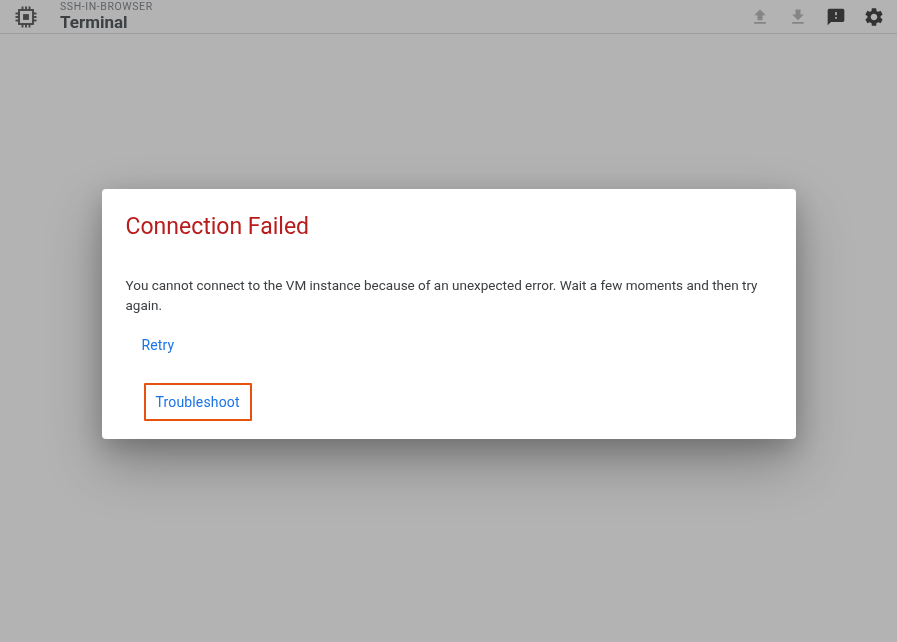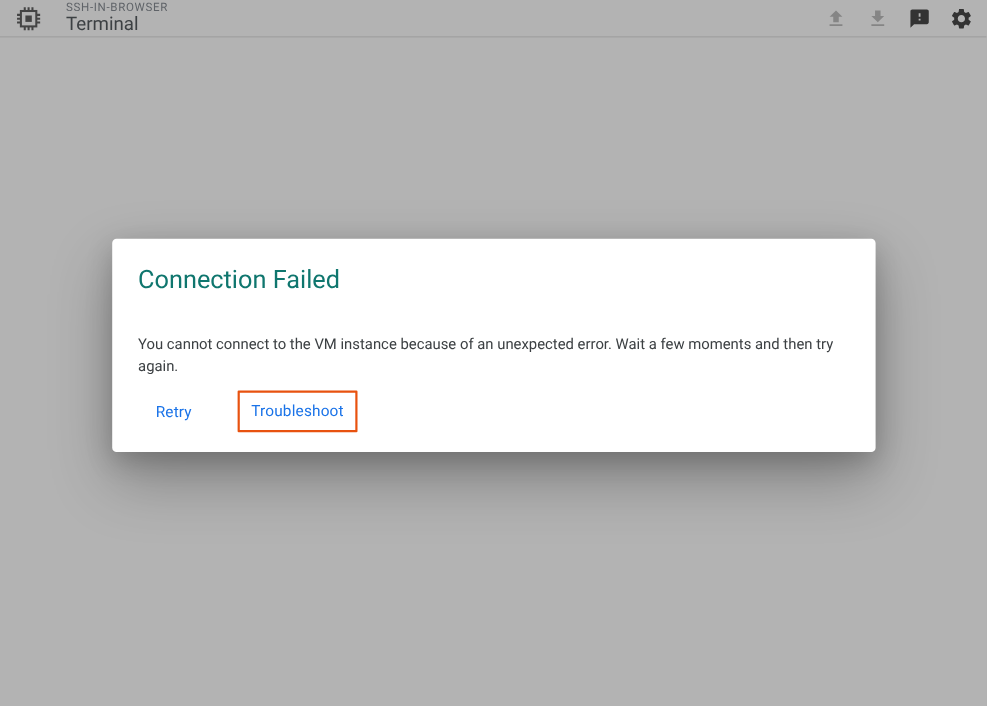--- a/index.html
+++ b/index.html
@@ -36,21 +36,21 @@
       flex: 1;
     }
     .eyebrow {
       font-size: 10.5px;
       letter-spacing: 0.6px;
       color: #5f6368;
     }
     .title {
       font-size: 17px;
       color: #3c4043;
-      font-weight: 400;
+      font-weight: 700;
     }
     .header-actions {
       display: flex;
       align-items: center;
       gap: 16px;
     }
     .header-icon {
       width: 22px;
       height: 22px;
       display: flex;
@@ -73,35 +73,36 @@
       width: 694px;
       background: #fff;
       border-radius: 4px;
       box-shadow: 0 24px 56px rgba(0,0,0,0.28), 0 8px 24px rgba(0,0,0,0.18);
       padding: 24px 24px 18px 24px;
       position: relative;
       top: -30px;
     }
     .modal-title {
       font-size: 23px;
-      color: #0f766e;
+      color: #b91c1c;
       font-weight: 400;
       margin-bottom: 36px;
     }
     .modal-message {
       font-size: 13.5px;
       color: #3c4043;
       margin-bottom: 12px;
       line-height: 1.45;
     }
     .modal-actions {
       display: flex;
       gap: 20px;
-      align-items: flex-end;
+      align-items: flex-start;
       padding-left: 6px;
+      flex-direction: column;
     }
     .text-button {
       background: transparent;
       border: none;
       font-size: 14px;
       font-family: inherit;
       color: #1a73e8;
       cursor: pointer;
       padding: 10px 10px;
       letter-spacing: 0.15px;

